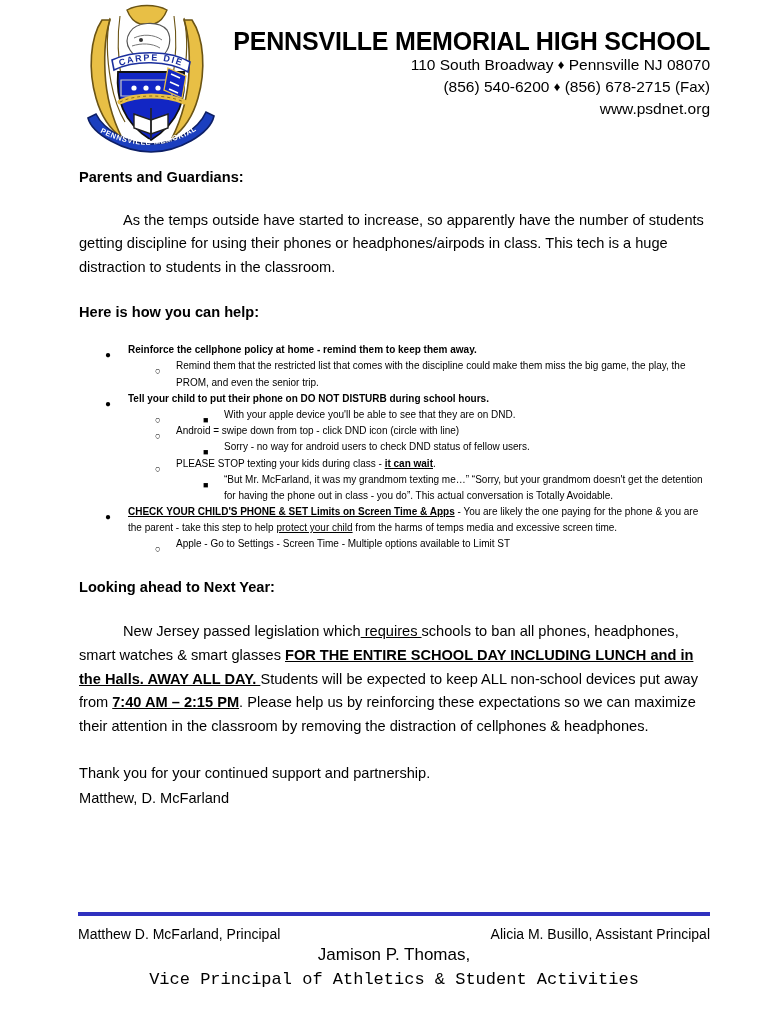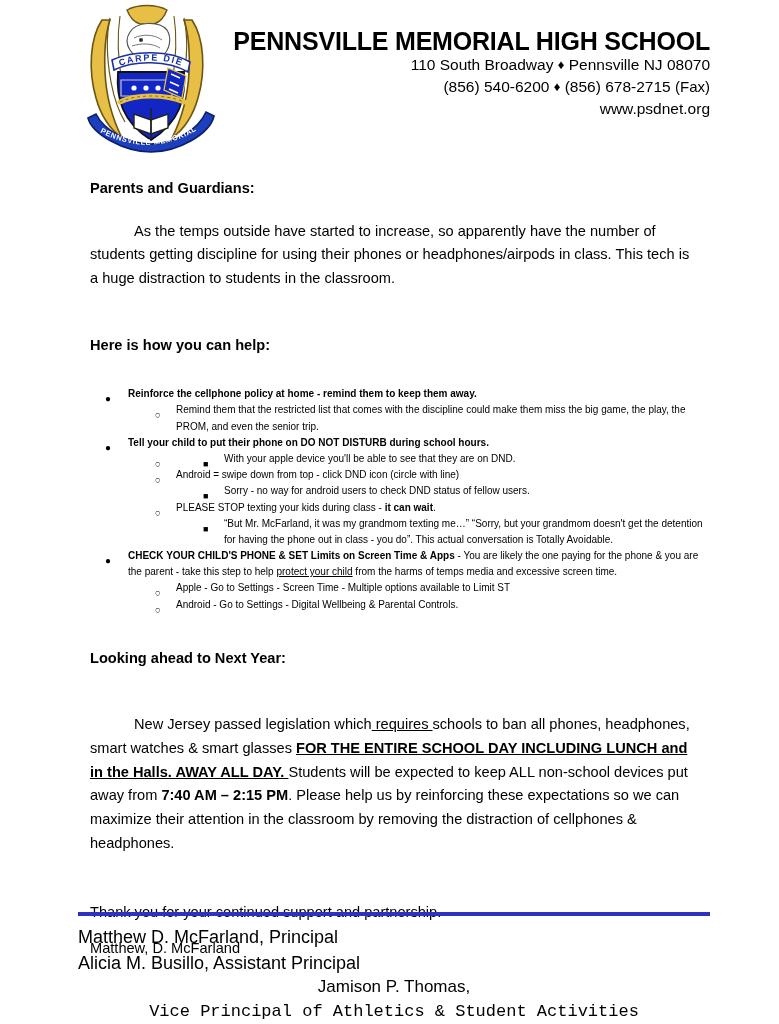--- a/index.html
+++ b/index.html
@@ -67,40 +67,40 @@
 
   
   .body-wrap {
     position: absolute;
     left: 78px;
     top: 165px;
     width: 632px;
   }
 
   p.blk {
-    margin: 12px;
+    margin: 1px;
     font-size: 14.6px;
     line-height: 1.62;
     text-align: left;
   }
   p.salutation {
     font-weight: bold;
     margin-bottom: 19px;
   }
   p.para {
     text-indent: 44px;
   }
   p.subhead {
     font-weight: bold;
   }
   .gap-sm { height: 17px; }
   .gap-md { height: 19px; }
   .gap-lg { height: 22px; }
 
-  b, strong { font-weight: bold; }
+  b, strong { font-weight: bold; text-decoration: underline; }
   .u { text-decoration: underline; }
 
   
   ul.lvl {
     margin: 0;
     padding: 0;
     list-style: none;
   }
   li.item {
     position: relative;
@@ -162,23 +162,22 @@
   }
   .rule {
     width: 632px;
     height: 4px;
     background: #2f31bf;
     margin-bottom: 8px;
   }
   .sig-row {
     display: flex;
     justify-content: space-between;
-    font-size: 18px;
+    font-size: 14px;
     line-height: 1.45;
-    flex-direction: column;
   }
   .sig-center {
     text-align: center;
     font-size: 17px;
     line-height: 1.45;
     margin-top: -1px;
   }
   .sig-center .ln2 { display: block; font-family: Liberation Mono, monospace; }
 
   
@@ -324,24 +323,20 @@
       <li class="item l1">
         <span class="mk"></span>
         <span class="txt"><b>CHECK YOUR CHILD'S PHONE &amp; SET Limits on Screen Time &amp; Apps</b><span class="norm"> - You are likely the one paying for the phone &amp; you are the parent - take this step to help </span><span class="norm u">protect your child</span><span class="norm"> from the harms of temps media and excessive screen time.</span></span>
       </li>
 
       <li class="item l2">
         <span class="mk"></span>
         <span class="txt">Apple - Go to Settings - Screen Time - Multiple options available to Limit ST</span>
       </li>
 
-      <li class="item l2">
-        <span class="mk"></span>
-        <span class="txt">Android - Go to Settings - Digital Wellbeing &amp; Parental Controls.</span>
-      </li>
     </ul>
 
     <div class="gap-lg"></div>
 
     <p class="blk subhead">Looking ahead to Next Year:</p>
 
     <div class="gap-md"></div>
 
     <p class="blk para"><span>New Jersey passed legislation which</span><span class="u"> requires </span><span>schools to ban all phones, headphones, smart watches &amp; smart glasses </span><b class="u">FOR THE ENTIRE SCHOOL DAY INCLUDING LUNCH and in the Halls.  AWAY ALL DAY. </b><span> Students will be expected to keep ALL non-school devices put away from </span><b>7:40 AM – 2:15 PM</b><span>. Please help us by reinforcing these expectations so we can maximize their attention in the classroom by removing the distraction of cellphones &amp; headphones.</span></p>
 

